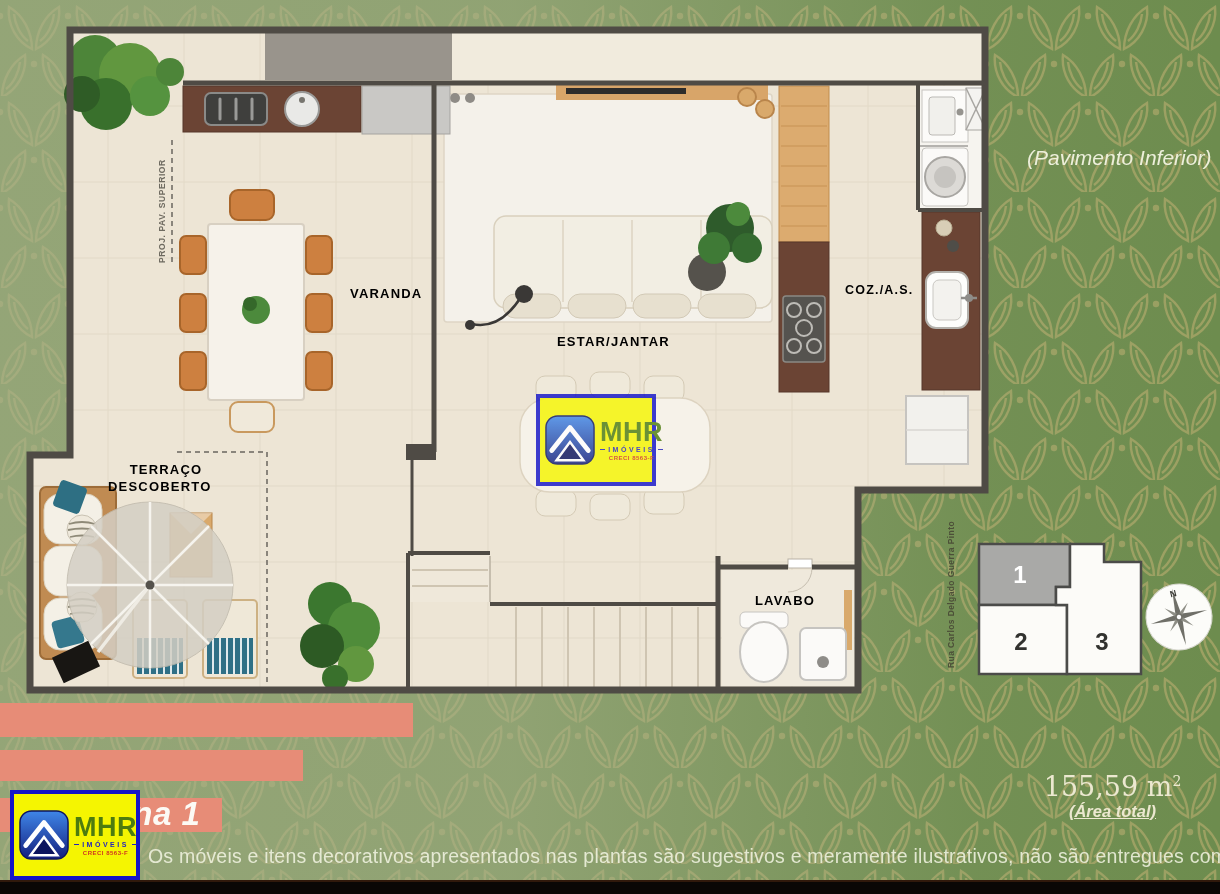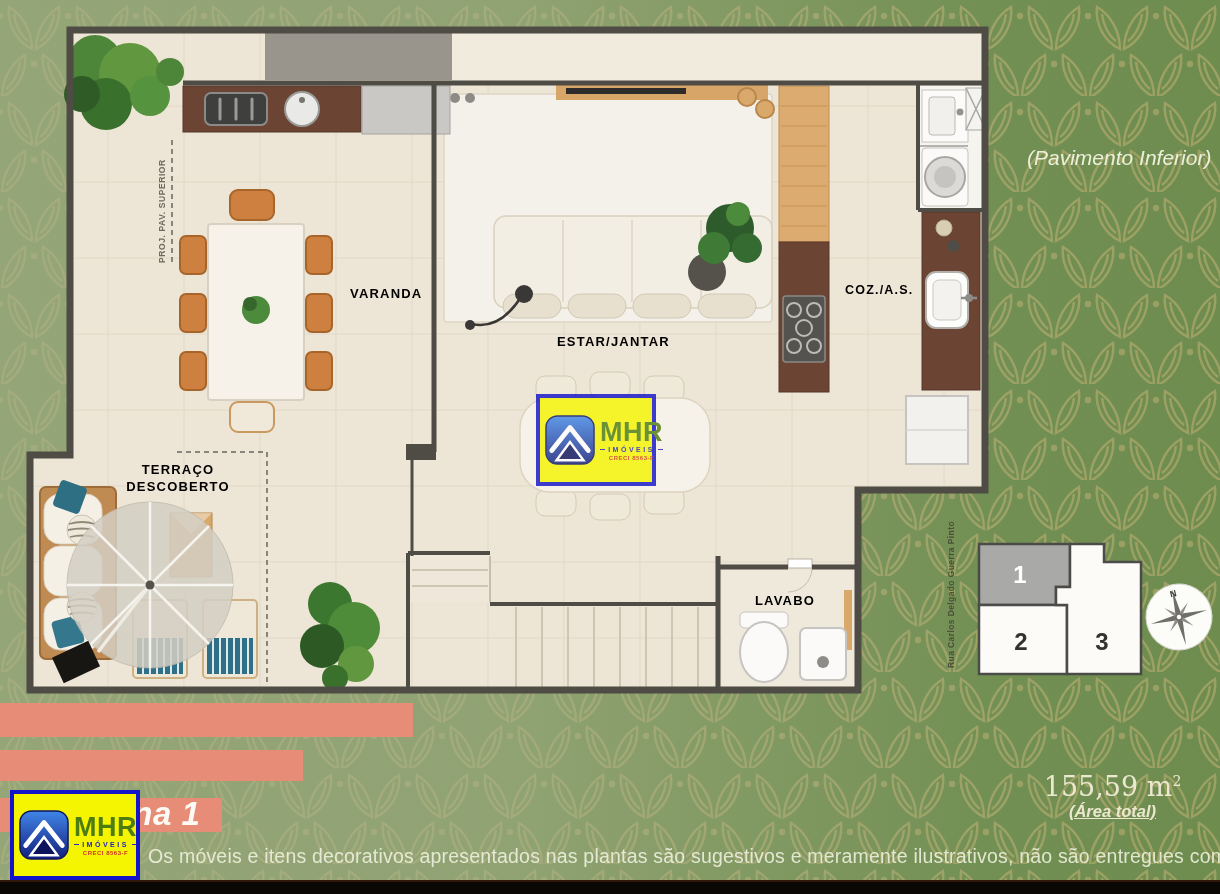--- a/index.html
+++ b/index.html
@@ -307,22 +307,22 @@
         <polygon points="-17,0 0,2.2 17,0 0,-2.2" fill="#8e8e86"></polygon>
       </g>
       <circle r="3" fill="#ffffff" stroke="#6f6f68" stroke-width="1.5"></circle>
       <text x="0" y="-21" text-anchor="middle" font-family="Liberation Sans, sans-serif" font-size="9" font-weight="bold" fill="#3a3a36">N</text>
     </g>
   </svg>
 
   <div class="room-lbl" style="left:350px;top:286px;">VARANDA</div>
   <div class="room-lbl" style="left:557px;top:334px;">ESTAR/JANTAR</div>
   <div class="room-lbl small" style="left:845px;top:283px;">COZ./A.S.</div>
-  <div class="room-lbl" style="left:108px;top:462px;width:140px;text-align:center;">TERRAÇO</div>
-  <div class="room-lbl" style="left:108px;top:479px;width:140px;text-align:center;">DESCOBERTO</div>
+  <div class="room-lbl" style="left:96px;top:462px;width:140px;text-align:center;">TERRAÇO</div>
+  <div class="room-lbl" style="left:108px;top:479px;width:140px;">DESCOBERTO</div>
   <div class="room-lbl" style="left:742px;top:593px;width:86px;text-align:center;">LAVABO</div>
   <div class="proj-lbl rot" style="left:157px;top:263px;">PROJ. PAV. SUPERIOR</div>
   <div class="street-lbl rot" style="left:946px;top:668px;">Rua Carlos Delgado Guerra Pinto</div>
 
   <div class="note" style="left:1027px;top:146px;">(Pavimento Inferior)</div>
   <div class="area-block">
     <div class="area-value"><span>155,59 m</span><sup>2</sup></div>
     <div class="area-label">(Área total)</div>
   </div>
 

